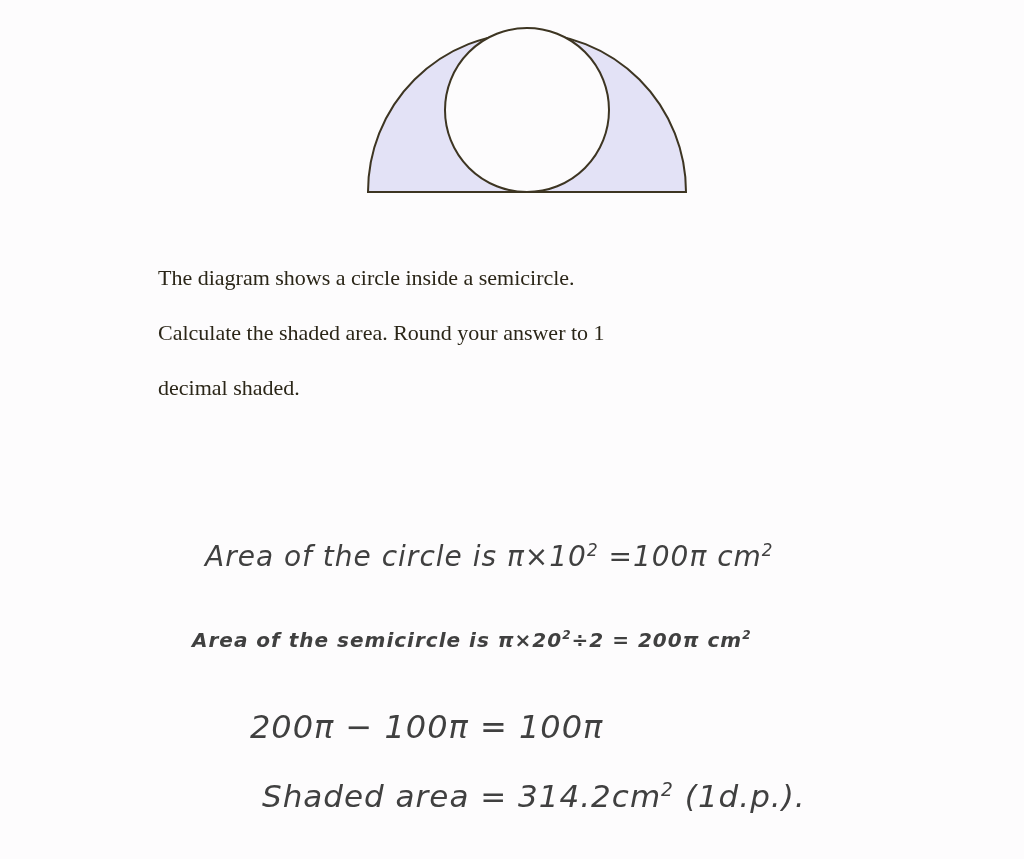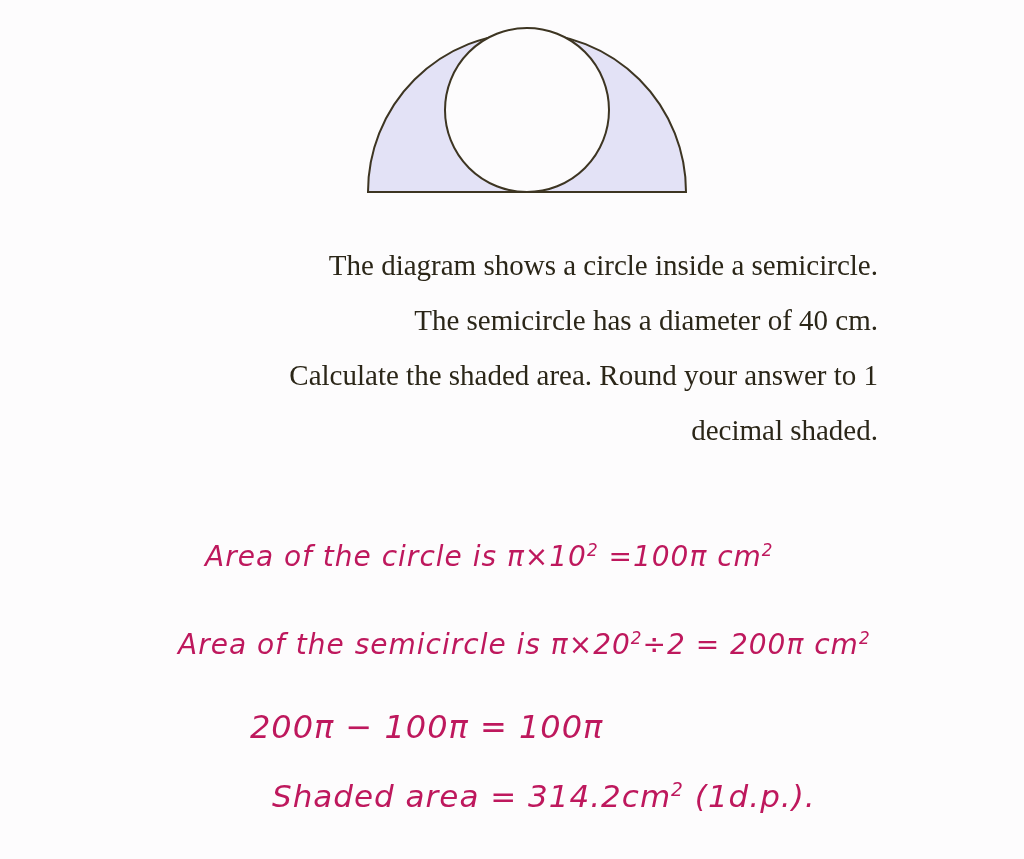--- a/index.html
+++ b/index.html
@@ -8,55 +8,53 @@
       background: #fdfcfd;
       position: relative;
       overflow: hidden;
       font-family: "Liberation Serif", "DejaVu Serif", serif;
     }
     .diagram {
       position: absolute; left: 360px; top: 20px;
       width: 340px; height: 180px;
     }
     .problem {
-      position: absolute; left: 158px; top: 238px;
+      position: absolute; left: 158px; top: 250px;
       width: 720px;
       color: #2b2618;
-      font-size: 29px;
+      font-size: 22px;
       line-height: 55px;
-      text-align: right;
     }
     .problem .line { display: block; white-space: nowrap; }
     .hand {
       position: absolute;
-      color: #be185d;
+      color: #404040;
       font-family: "DejaVu Sans", sans-serif;
       font-style: italic;
       white-space: nowrap;
       letter-spacing: 1px;
     }
     .hand sup { font-size: 60%; }
     #w1 { left: 205px; top: 540px; font-size: 28px; }
-    #w2 { left: 178px; top: 628px; font-size: 28px; }
+    #w2 { left: 192px; top: 628px; font-size: 20px; font-weight: bold; }
     #w3 { left: 250px; top: 708px; font-size: 32px; }
-    #w4 { left: 272px; top: 778px; font-size: 31px; }
+    #w4 { left: 262px; top: 778px; font-size: 31px; }
   </style>
 </head>
 <body>
 
 <div class="diagram">
   <svg width="340" height="180" viewBox="0 0 340 180">
     <path d="M 8 172 A 159 159 0 0 1 326 172 Z" fill="#e3e2f6" stroke="#3d3522" stroke-width="2"></path>
     <circle cx="167" cy="90" r="82" fill="#fdfcfd" stroke="#3d3522" stroke-width="2"></circle>
   </svg>
 </div>
 
 <div class="problem">
   <span class="line">The diagram shows a circle inside a semicircle.</span>
-  <span class="line">The semicircle has a diameter of 40 cm.</span>
   <span class="line">Calculate the shaded area. Round your answer to 1</span>
   <span class="line">decimal shaded.</span>
 </div>
 
 <div class="hand" id="w1"><span>Area of the circle is π×10</span><sup>2</sup><span> =100π cm</span><sup>2</sup></div>
 
 <div class="hand" id="w2"><span>Area of the semicircle is π×20</span><sup>2</sup><span>÷2 = 200π cm</span><sup>2</sup></div>
 
 <div class="hand" id="w3"><span>200π − 100π = 100π</span></div>
 

